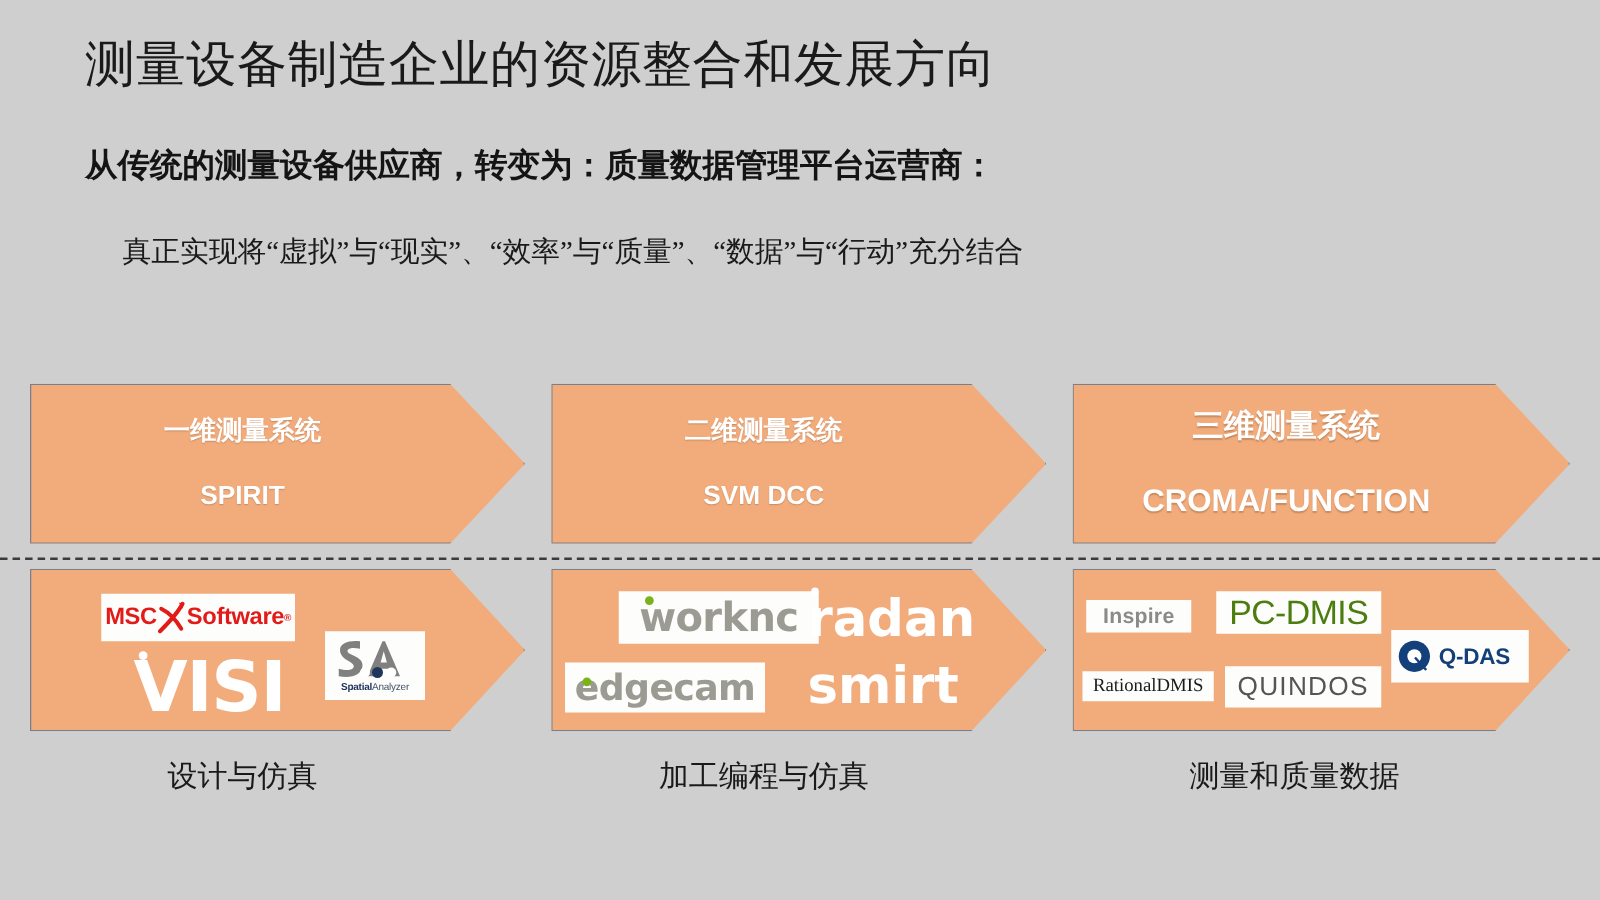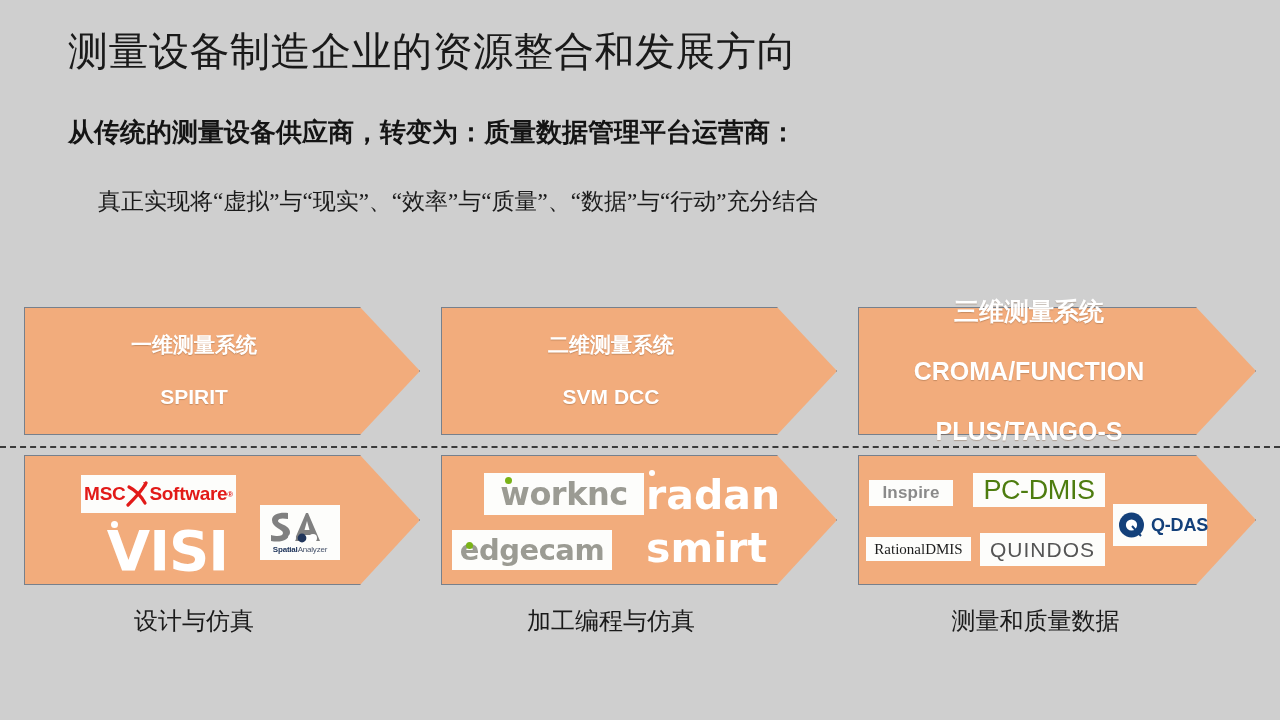--- a/index.html
+++ b/index.html
@@ -180,21 +180,21 @@
     font-size: 8px;
     line-height: 1;
     margin-top: 1px;
     letter-spacing: -0.2px;
   }
   .sa-caption b { color: #21365c; font-weight: 700; }
   .sa-caption span { color: #47536b; font-weight: 400; }
 
   
   #logo-worknc {
-    left: 484px; top: 473px;
+    left: 495px; top: 473px;
     width: 160px; height: 42px;
   }
   #logo-edgecam {
     left: 452px; top: 530px;
     width: 160px; height: 40px;
   }
   .grey-logo-text {
     position: relative;
     color: #9b9b93;
     font-weight: 700;
@@ -259,21 +259,21 @@
   .pcdmis-text {
     color: #4d7c0f;
     font-weight: 400;
     font-size: 27px;
     letter-spacing: -0.4px;
   }
 
   
   #logo-qdas {
     left: 1113px; top: 504px;
-    width: 94px; height: 42px;
+    width: 110px; height: 42px;
     justify-content: flex-start;
     padding-left: 5px;
     gap: 6px;
   }
   .qdas-badge {
     position: relative;
     width: 27px; height: 27px;
     flex: none;
   }
   .qdas-text {
@@ -346,21 +346,20 @@
     </div>
   </div>
 </div>
 
 <div class="arrow arrow-top wide" id="arrow-top-3">
   <div class="shape"></div>
   <div class="content">
     <div class="label">
       <div>三维测量系统</div>
       <div>CROMA/FUNCTION</div>
-      <div>PLUS/TANGO-S</div>
     </div>
   </div>
 </div>
 
 <div class="divider"></div>
 
 <div class="arrow arrow-bot" id="arrow-bot-1">
   <div class="shape"></div>
   <div class="logo-area"></div>
 </div>

